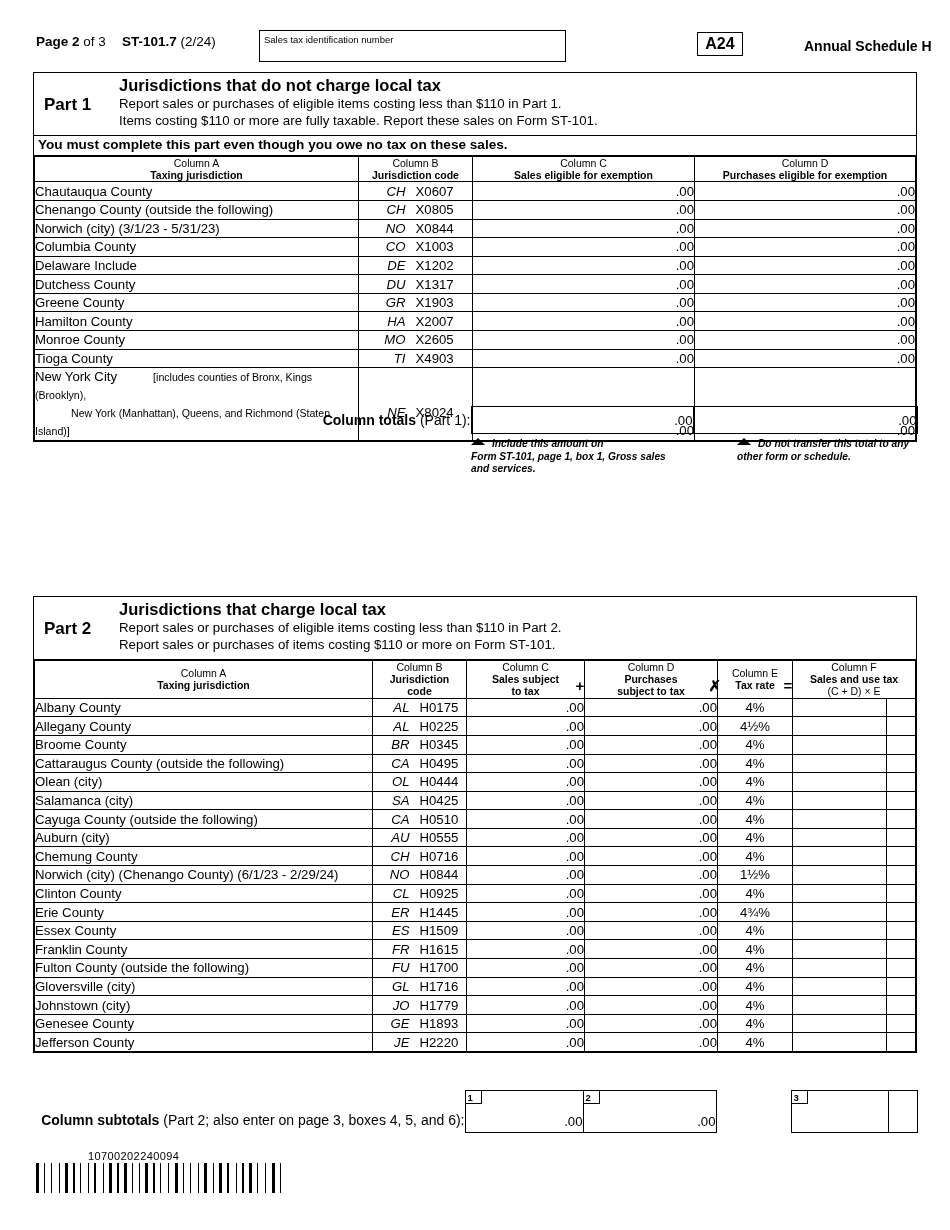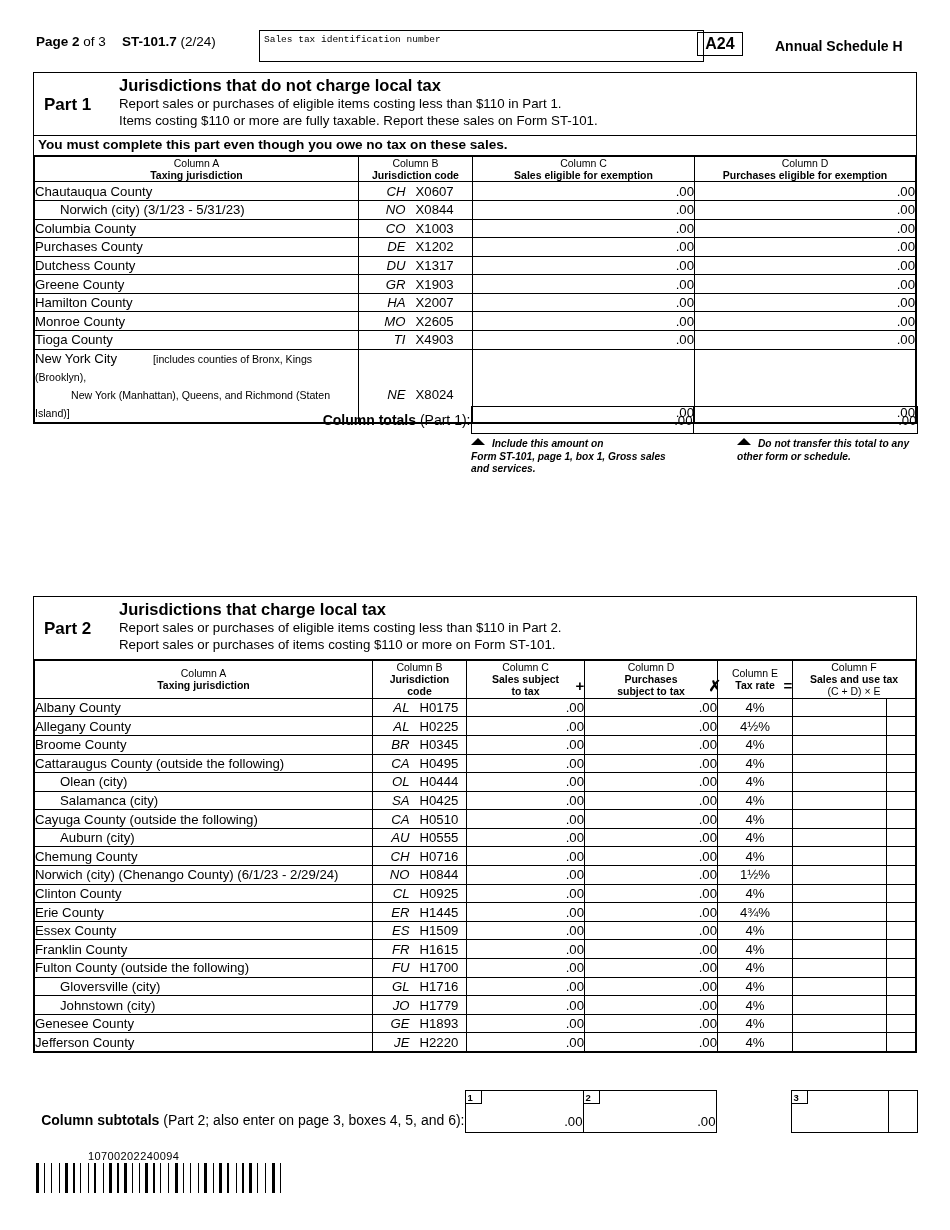--- a/index.html
+++ b/index.html
@@ -13,30 +13,30 @@
     overflow:hidden;
   }
 
   
   .hdr { position:absolute; left:0; top:0; width:950px; height:62px; }
   .hdr-page { position:absolute; left:36px; top:34px; font-size:13.5px; }
   .hdr-page b { font-weight:bold; }
   .hdr-form { position:absolute; left:122px; top:34px; font-size:13.5px; }
   .hdr-form b { font-weight:bold; }
   .stid-box {
-    position:absolute; left:259px; top:30px; width:445px; height:32px;
-    border:1.4px solid #000; background:#fff;font-family:Liberation Mono, monospace;
+    position:absolute; left:259px; top:30px; width:307px; height:32px;
+    border:1.4px solid #000; background:#fff;
   }
   .stid-label { position:absolute; left:4px; top:3px; font-size:9.5px; }
   .a24 {
     position:absolute; left:697px; top:32px; width:46px; height:24px;
     border:1.6px solid #000; text-align:center; font-size:16px;
     font-weight:bold; line-height:22px;
   }
-  .hdr-sched { position:absolute; left:775px; top:38px; font-size:14px; }
+  .hdr-sched { position:absolute; left:804px; top:38px; font-size:14px; }
   .hdr-sched b { font-weight:bold; }
 
   
   .part { position:absolute; left:33px; width:884px; border:1.6px solid #000; }
 
   .part-head { position:relative; border-bottom:1.6px solid #000; }
   .part-label {
     position:absolute; left:10px; font-size:17px; font-weight:bold;
   }
   .part-title { font-size:16.5px; font-weight:bold; }
@@ -51,21 +51,21 @@
 
   
   table.grid { border-collapse:collapse; width:100%; table-layout:fixed; }
   table.grid td, table.grid th { border:0.9px solid #000; padding:0; font-weight:normal; }
 
   .colhead { text-align:center; font-size:10.5px; line-height:12.4px; padding:2px 0 2px 0; vertical-align:middle; }
   .colhead .ch-a { font-weight:normal; }
   .colhead .ch-b { font-weight:bold; }
 
   .jur { font-size:13.2px; padding-left:7px; height:18.6px; white-space:nowrap; }
-  .jur.indent { padding-left:25px; }
+  .jur.indent { }
   .code { font-size:13.2px; text-align:center; white-space:nowrap; }
   .code .cc { display:inline-block; width:26px; text-align:right;font-style:italic; }
   .code .cn { display:inline-block; width:46px; text-align:left; padding-left:10px; }
   .money { font-size:13.2px; text-align:right; padding-right:5px; }
   .rate { font-size:13.2px; text-align:center; }
 
   .nycell { font-size:13.2px; padding-left:7px; line-height:17px; height:37px; }
   .nycell .small { font-size:10.6px;padding-left:36px; }
 
   .totrow td { height:27px; }
@@ -155,33 +155,39 @@
       </tr>
     </thead>
     <tbody id="p1-body">
         <tr>
           <td class="jur">Chautauqua County</td>
           <td class="code"><span class="cc">CH</span><span class="cn">X0607</span></td>
           <td class="money">.00</td>
           <td class="money">.00</td>
         </tr>
         <tr>
+          <td class="jur">Chenango County (outside the following)</td>
+          <td class="code"><span class="cc">CH</span><span class="cn">X0805</span></td>
+          <td class="money">.00</td>
+          <td class="money">.00</td>
+        </tr>
+        <tr>
           <td class="jur indent">Norwich (city) (3/1/23 - 5/31/23)</td>
           <td class="code"><span class="cc">NO</span><span class="cn">X0844</span></td>
           <td class="money">.00</td>
           <td class="money">.00</td>
         </tr>
         <tr>
           <td class="jur">Columbia County</td>
           <td class="code"><span class="cc">CO</span><span class="cn">X1003</span></td>
           <td class="money">.00</td>
           <td class="money">.00</td>
         </tr>
         <tr>
-          <td class="jur">Purchases County</td>
+          <td class="jur">Delaware Include</td>
           <td class="code"><span class="cc">DE</span><span class="cn">X1202</span></td>
           <td class="money">.00</td>
           <td class="money">.00</td>
         </tr>
         <tr>
           <td class="jur">Dutchess County</td>
           <td class="code"><span class="cc">DU</span><span class="cn">X1317</span></td>
           <td class="money">.00</td>
           <td class="money">.00</td>
         </tr>

